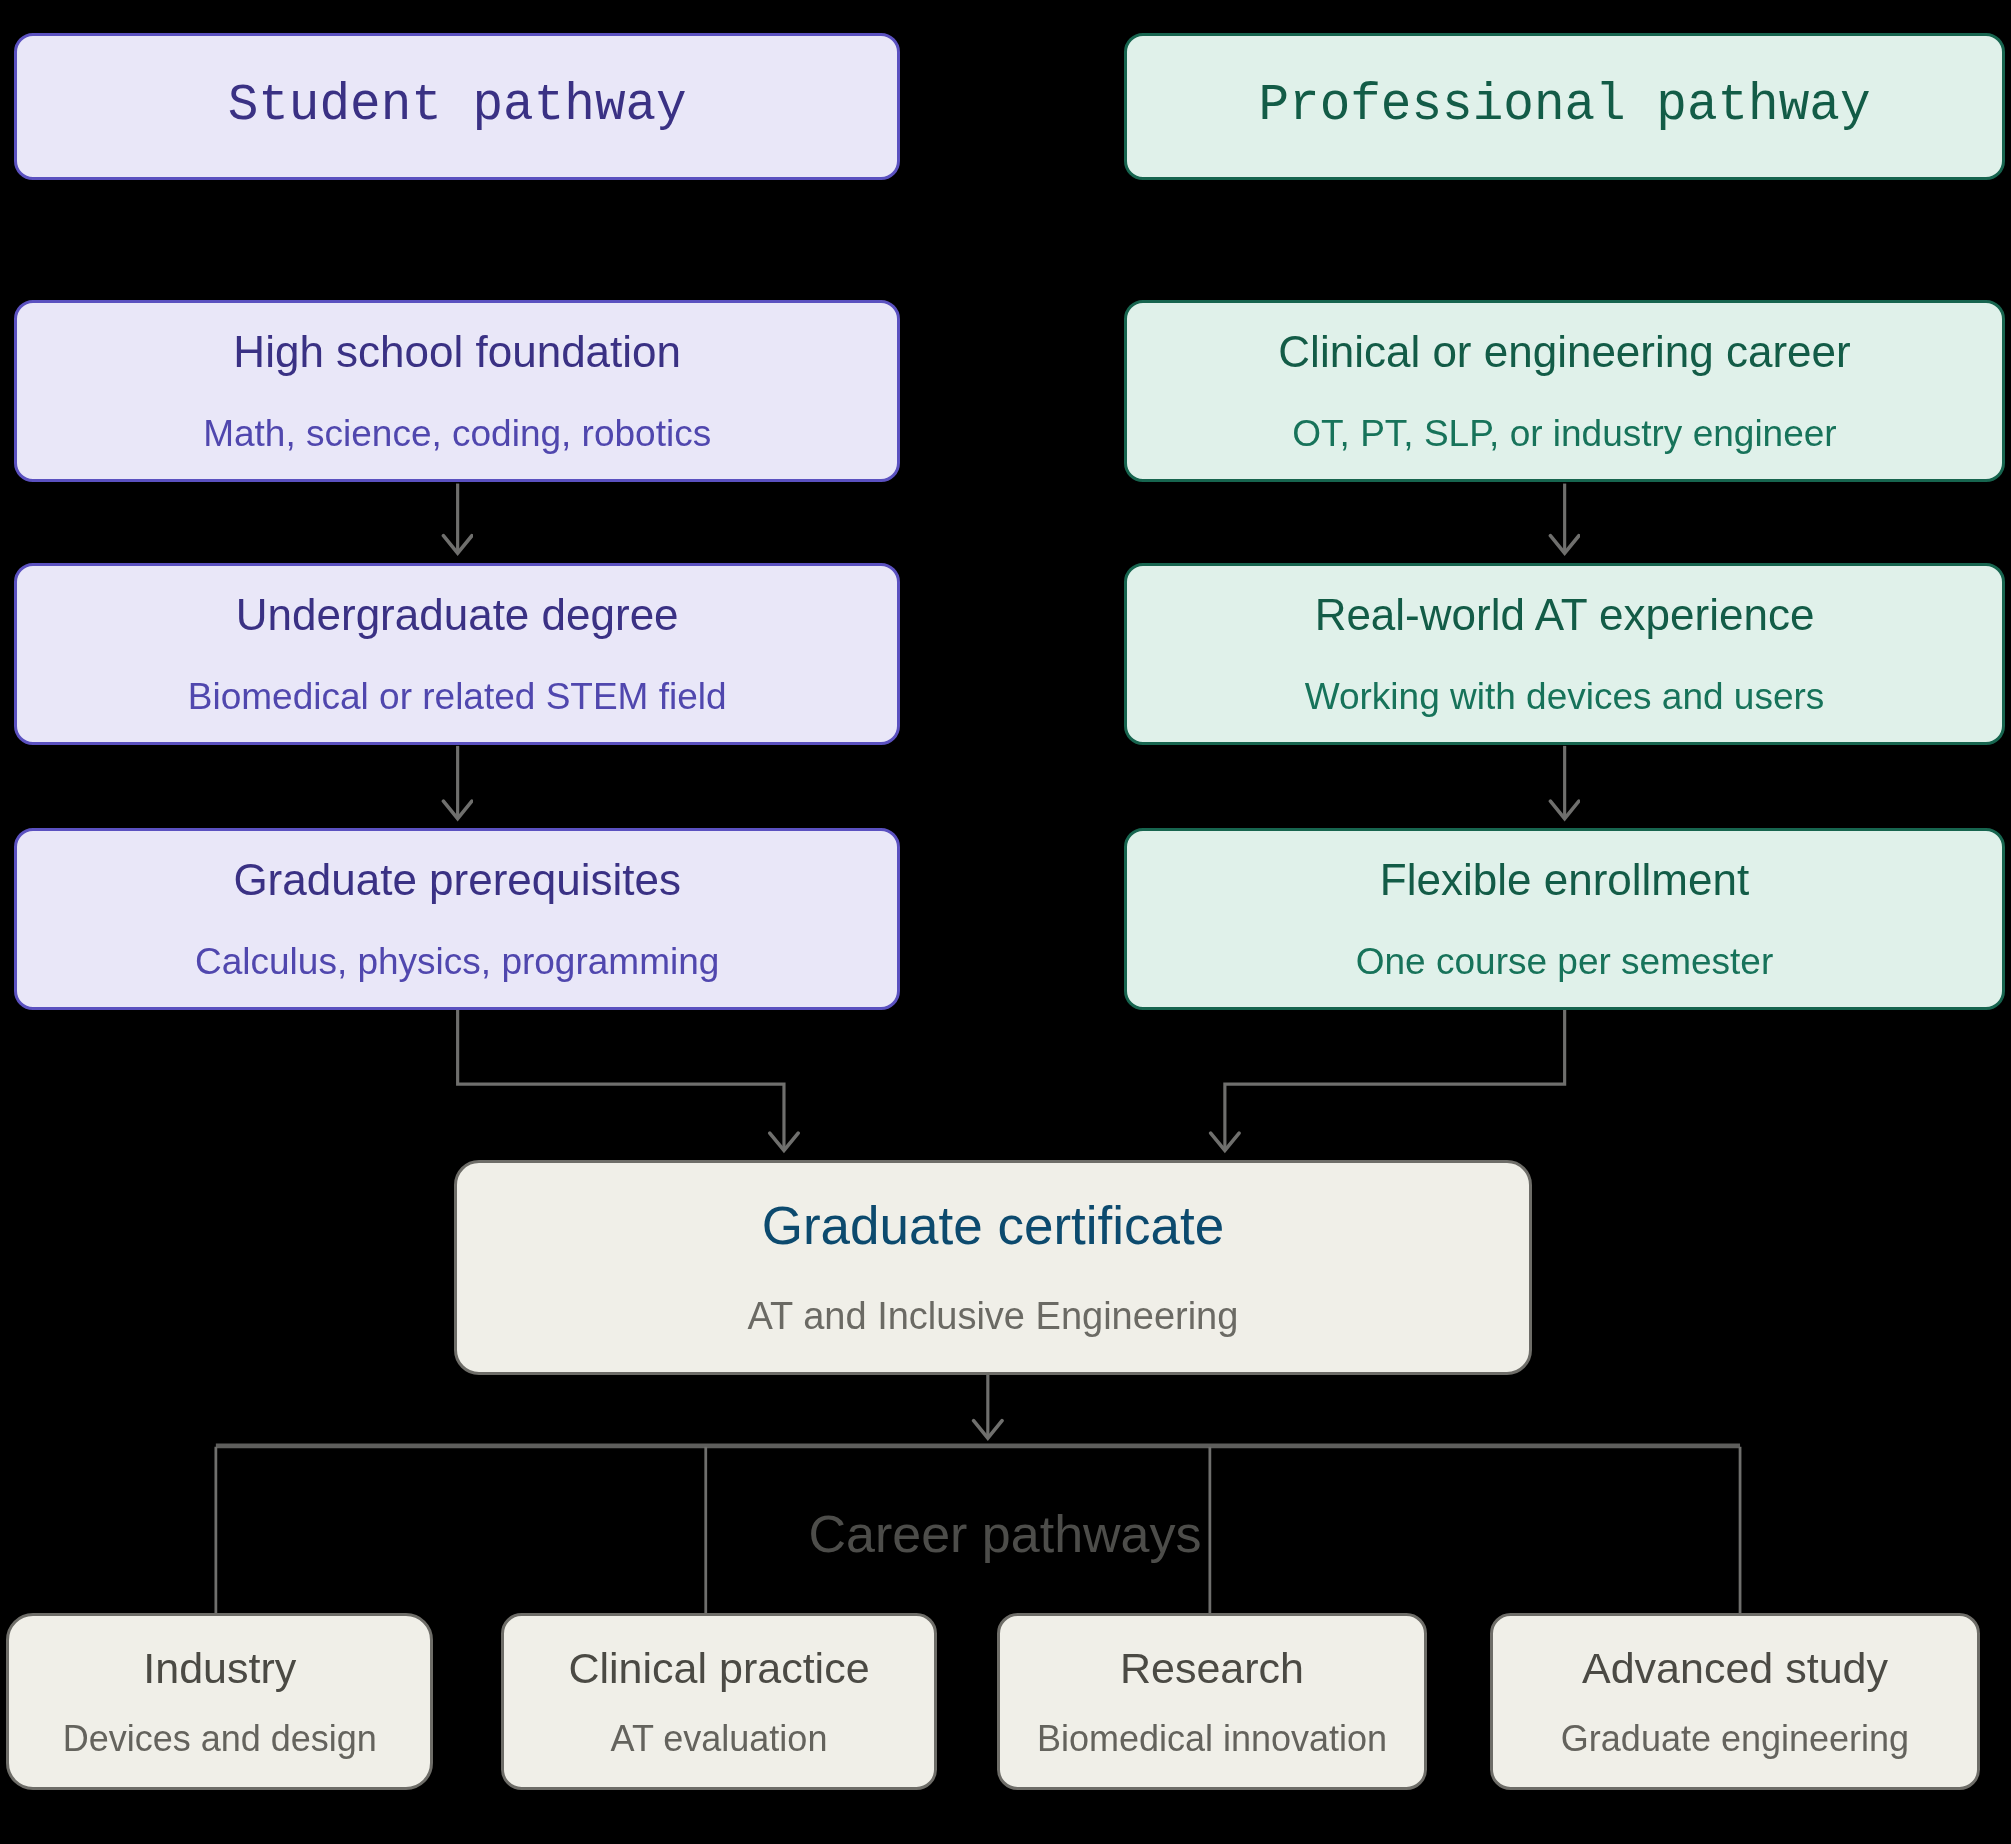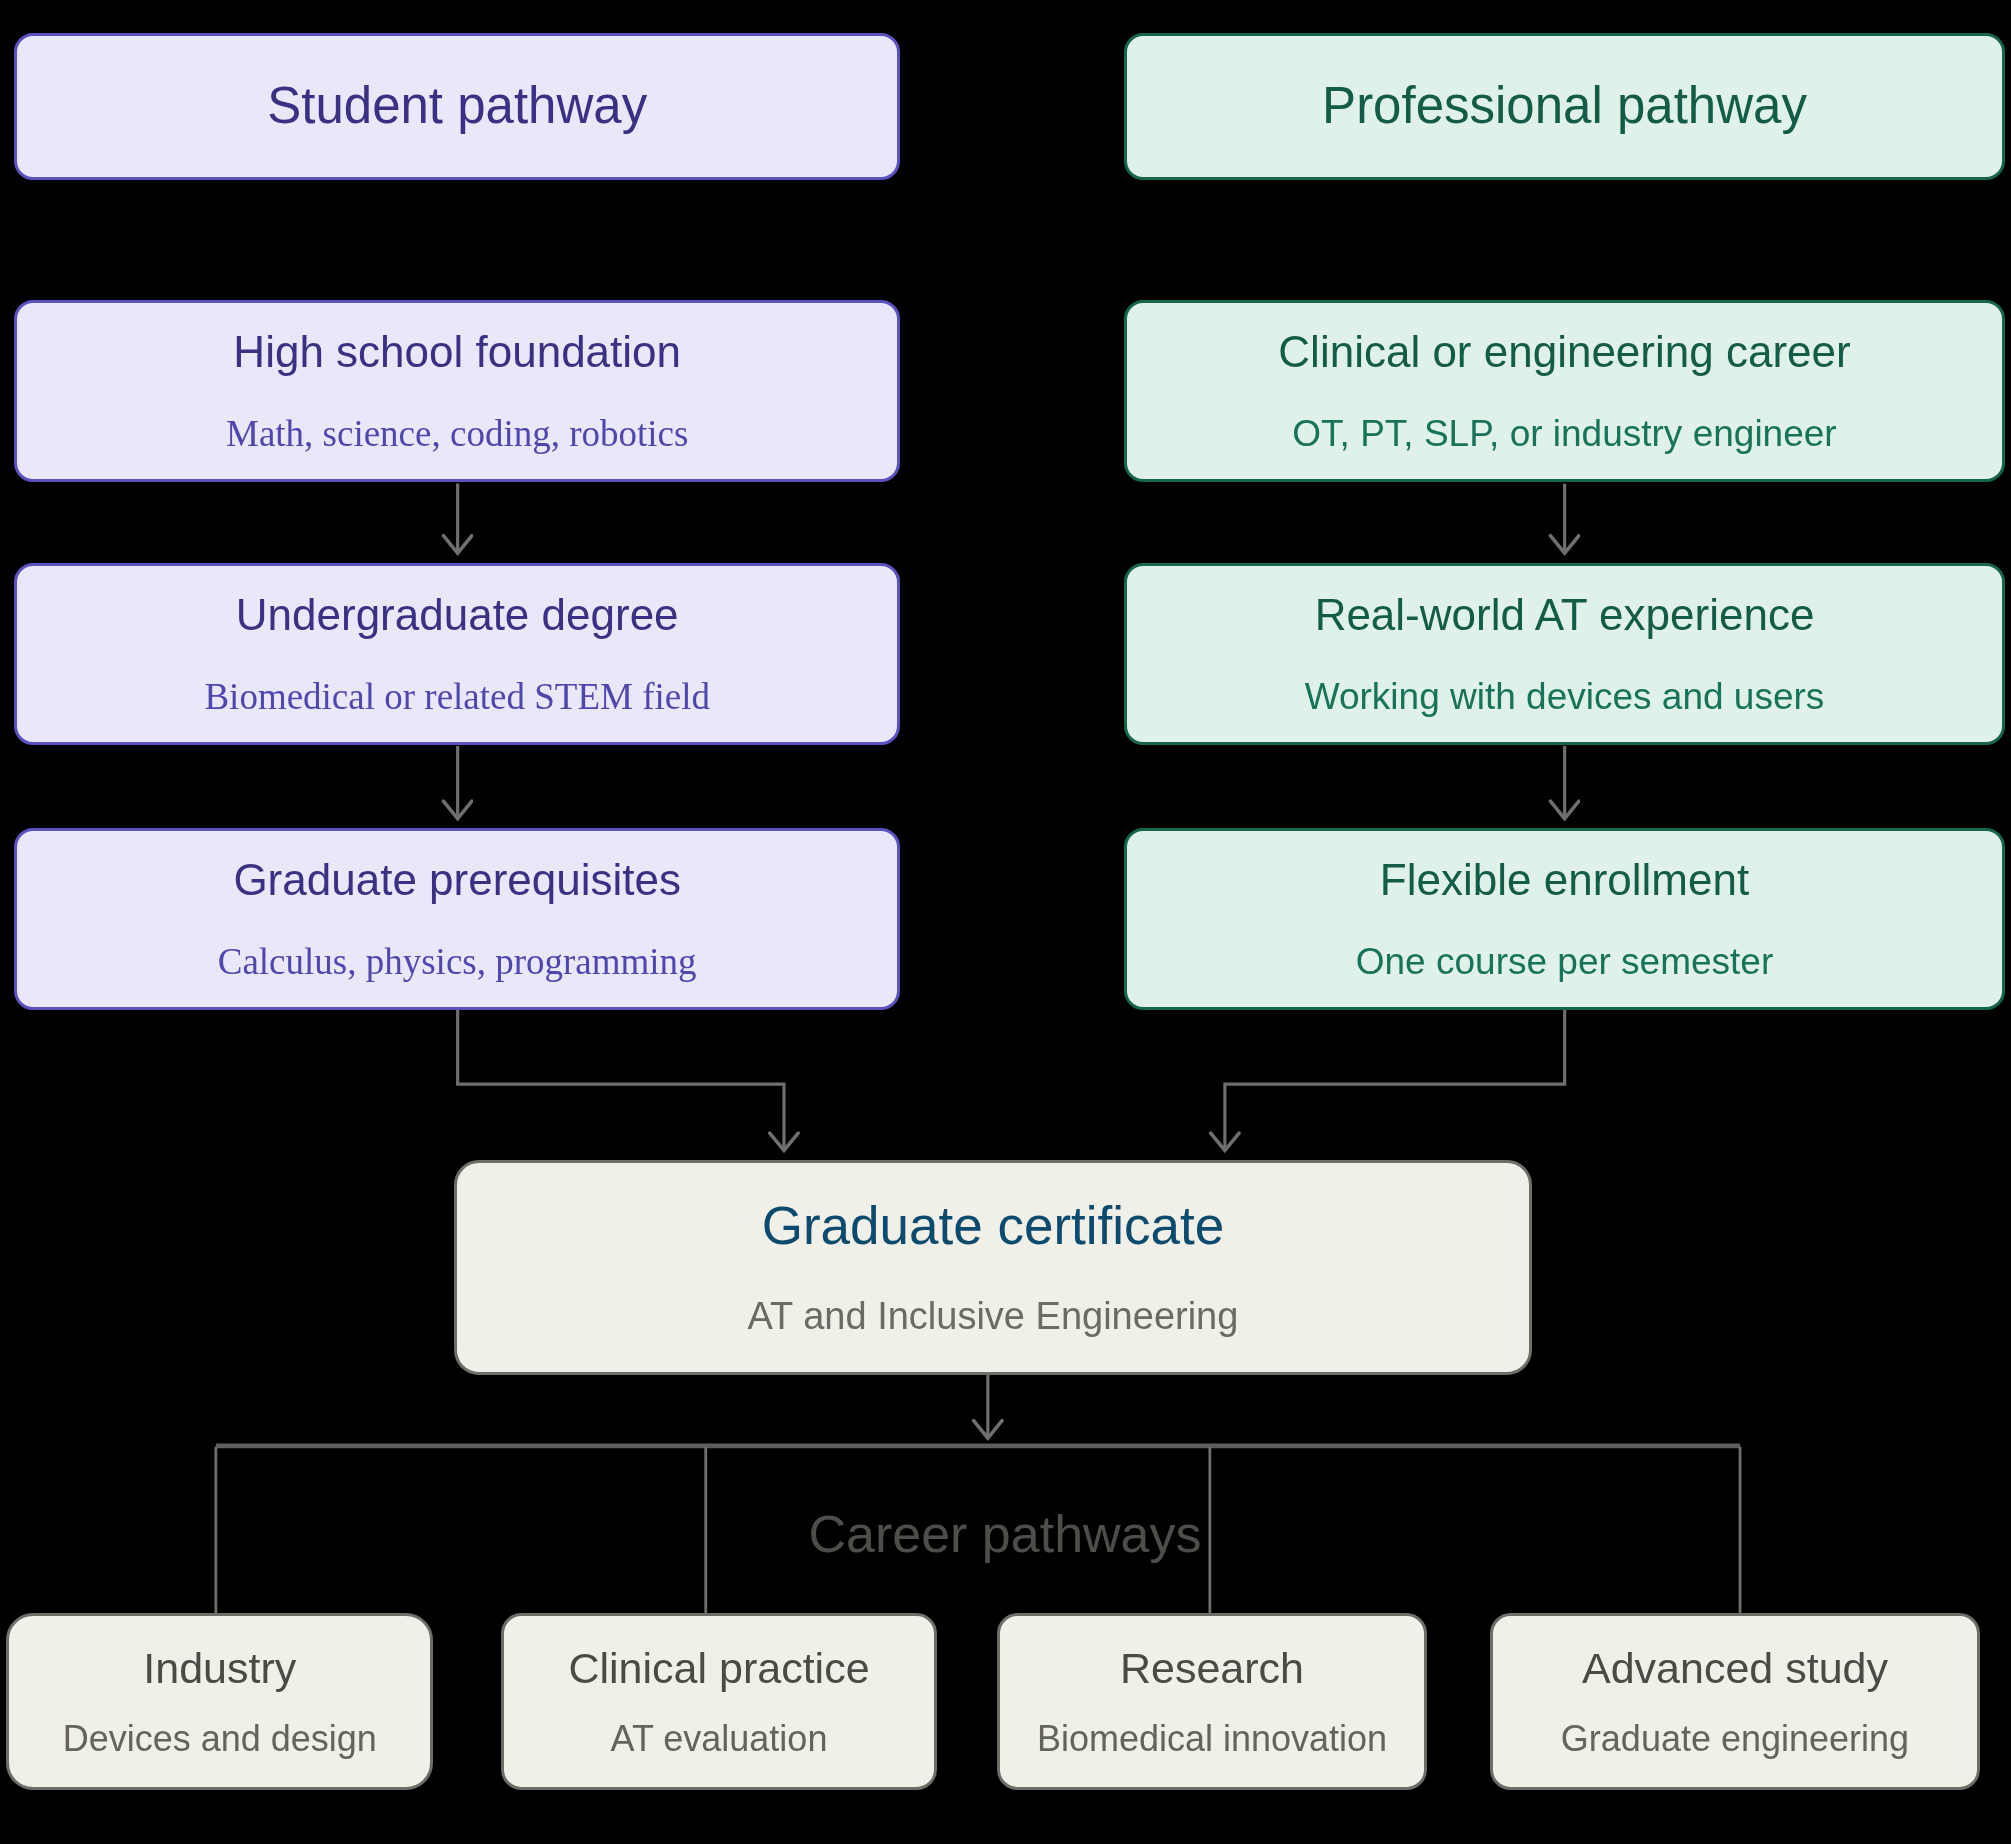--- a/index.html
+++ b/index.html
@@ -22,28 +22,28 @@
     position:absolute; box-sizing:border-box;
     display:flex; flex-direction:column; align-items:center; justify-content:center;
     text-align:center; border-radius:19px;
   }
   .node .title{line-height:1.15; white-space:nowrap;}
   .node .sub{line-height:1.15; white-space:nowrap;}
 
   
   .col-left{left:14.2px; width:886px;}
   .col-right{left:1124px; width:881px;}
-  .row-header{top:33px; height:147px;}
+  .row-header{top:33px; height:147px;font-family:Liberation Mono, monospace;}
   .row-2{top:300px; height:182px;}
   .row-3{top:563px; height:182px;}
   .row-4{top:828px; height:182px;}
 
   .student{background:var(--student-fill); border:3.2px solid var(--student-border);}
   .student .title{color:var(--student-title);}
-  .student .sub{color:var(--student-subtitle);font-family:Liberation Serif, serif;}
+  .student .sub{color:var(--student-subtitle);}
 
   .professional{background:var(--professional-fill); border:3.2px solid var(--professional-border);}
   .professional .title{color:var(--professional-title);}
   .professional .sub{color:var(--professional-subtitle);}
 
   .neutral{background:var(--neutral-fill); border:3.2px solid var(--neutral-border);}
   .neutral .title{color:var(--neutral-title);}
   .neutral .sub{color:var(--neutral-subtitle);}
 
   .header-box .title{font-size:51px;}

